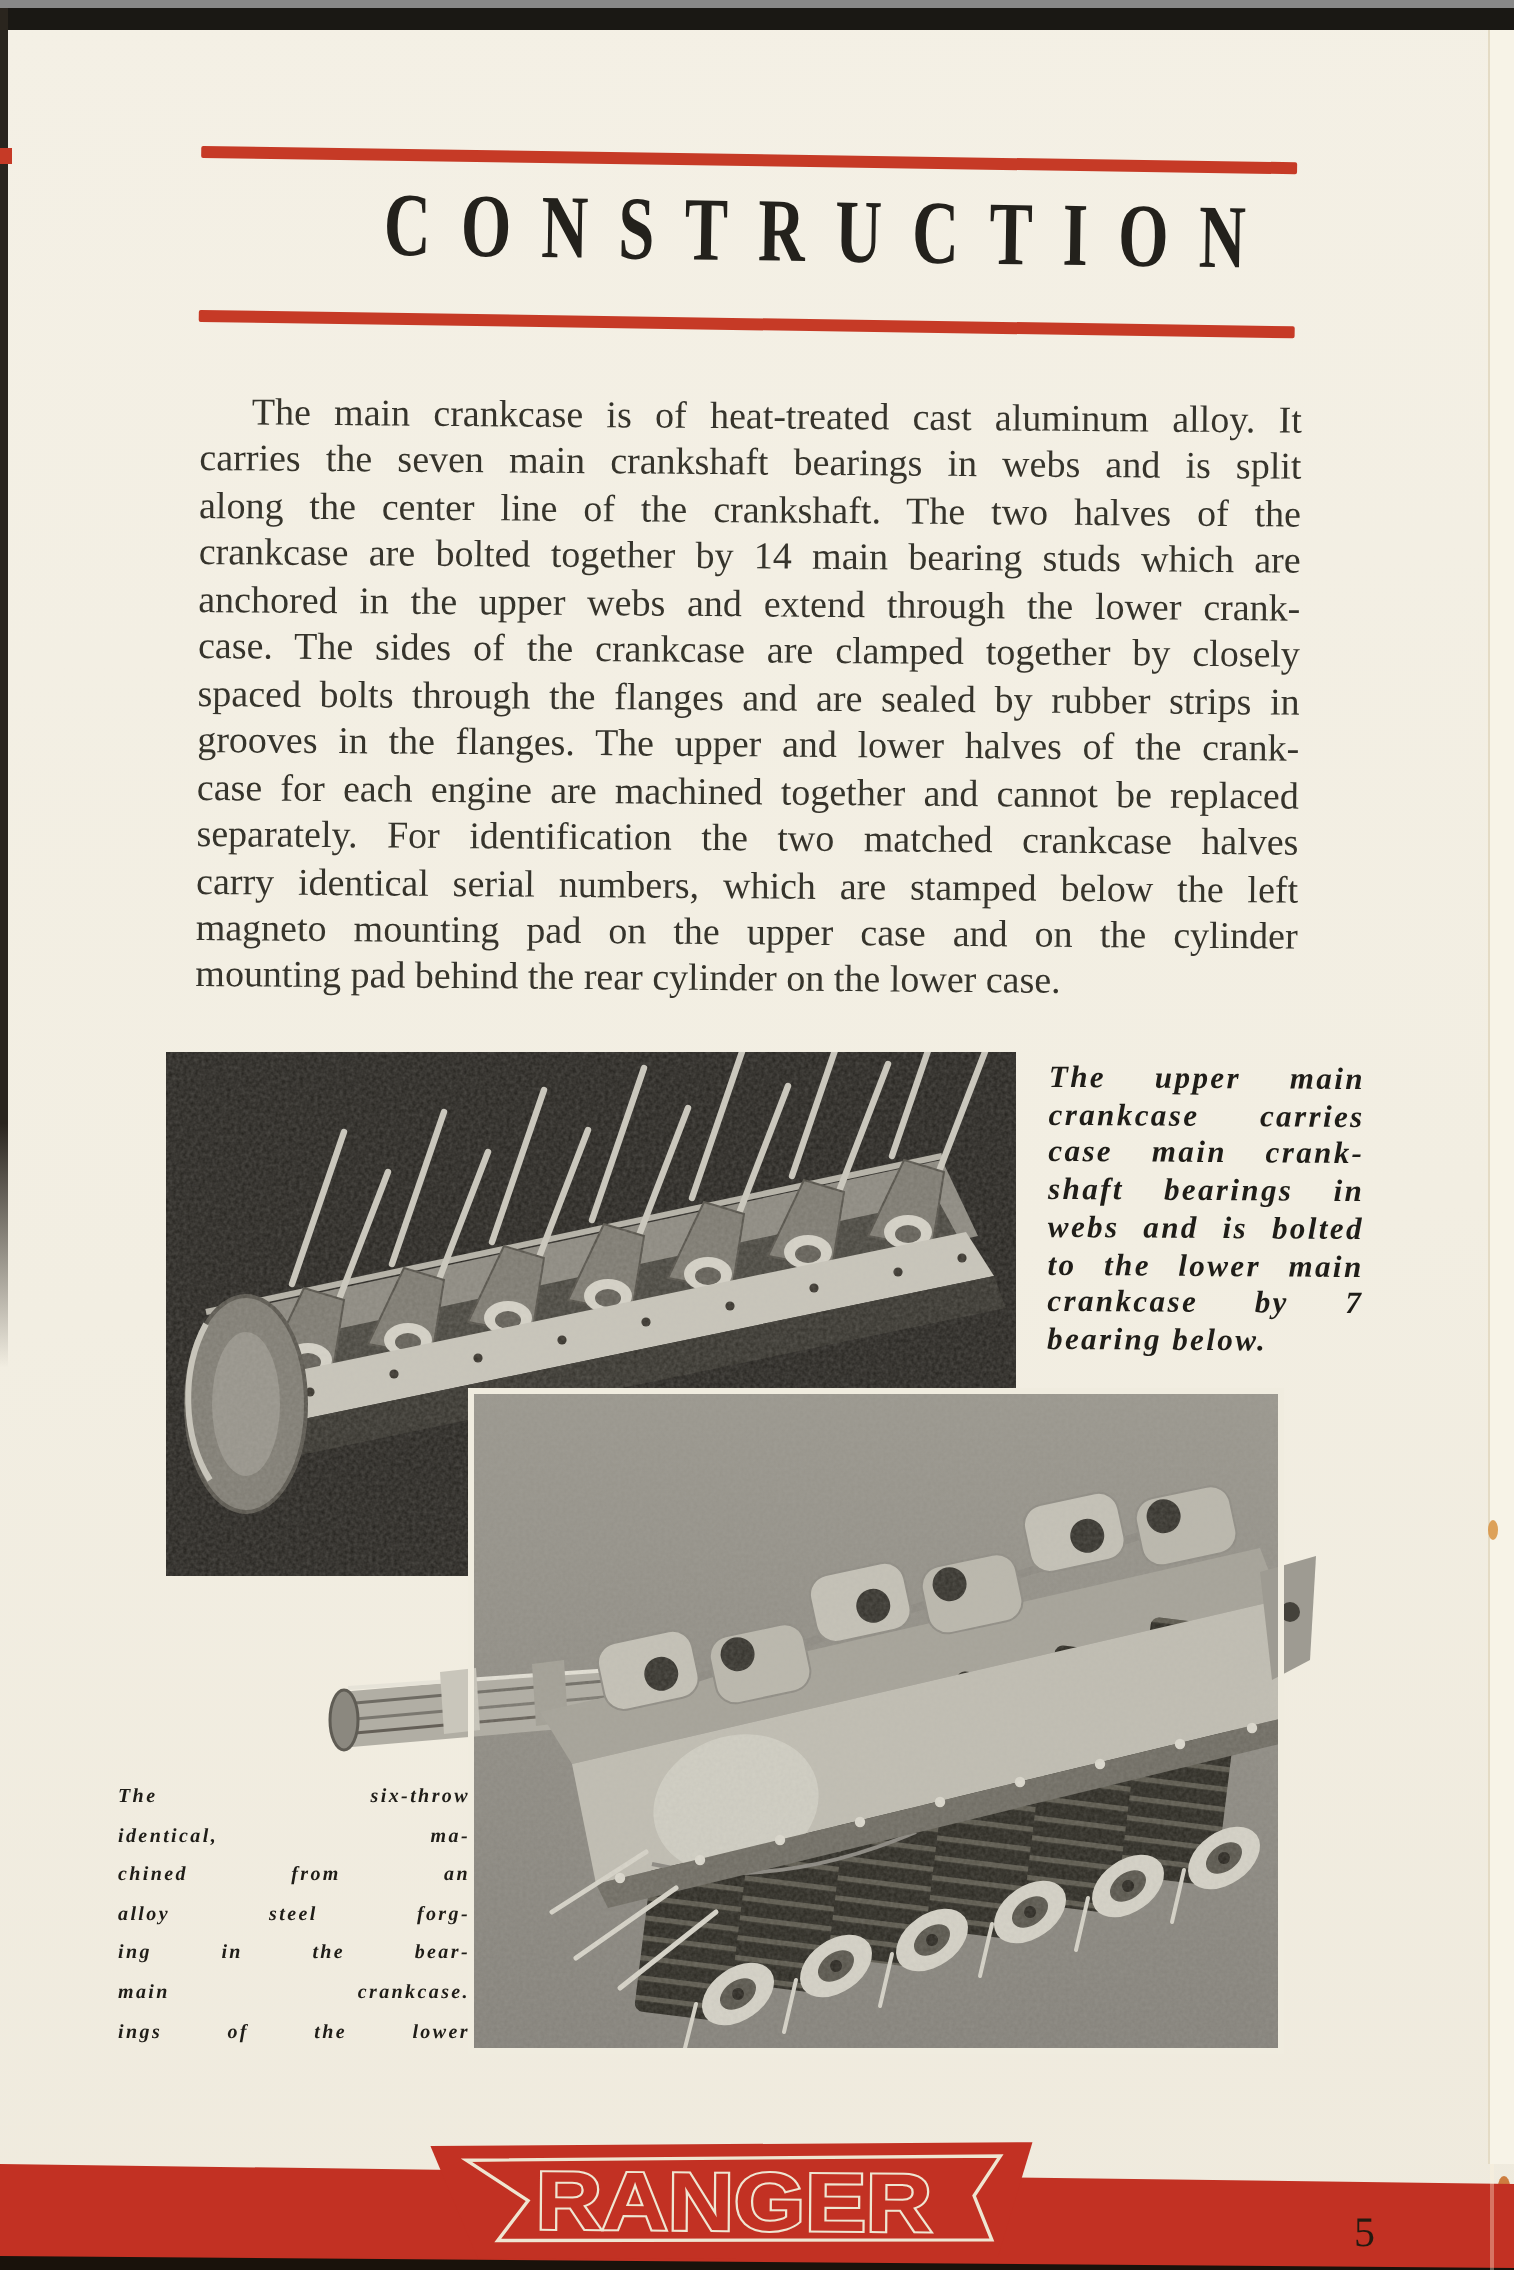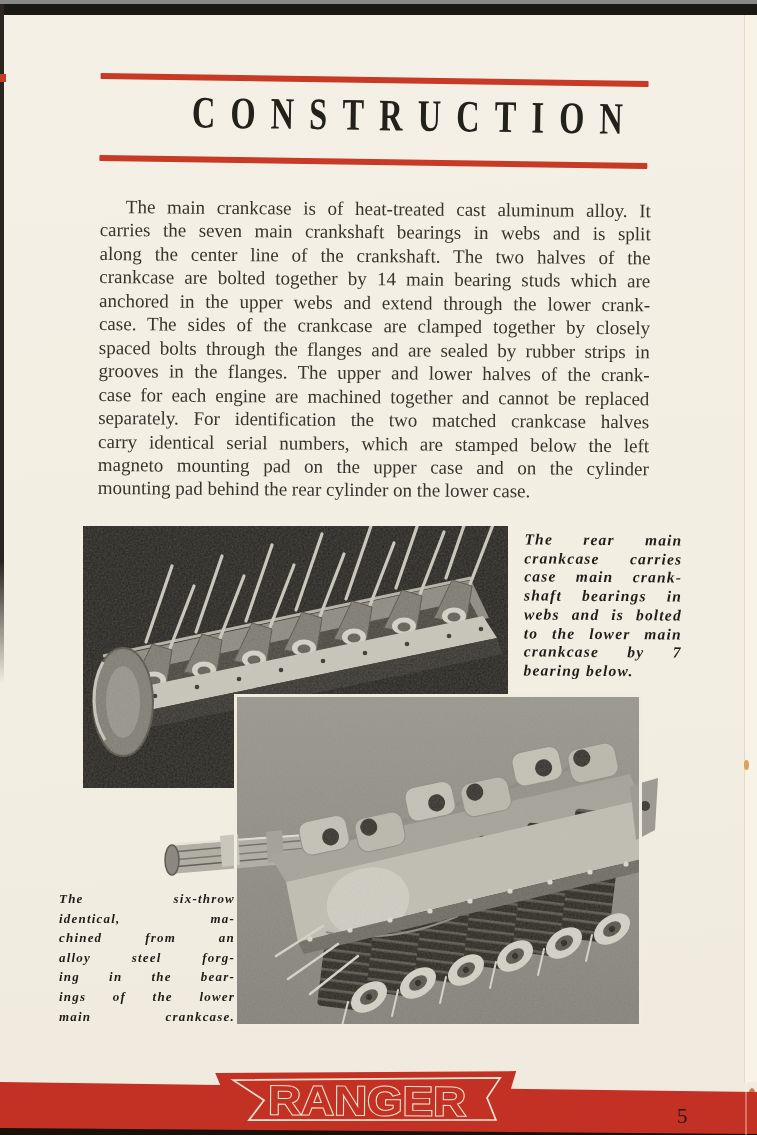--- a/index.html
+++ b/index.html
@@ -34,21 +34,21 @@
   .body-text .tline { text-align:justify; text-align-last:justify; }
   .body-text .tline:first-child { text-indent:26px; }
   .body-text .tline:last-child { text-align-last:left; }
 
   .caption { font-weight:bold; font-style:italic; color:#1f1d18; letter-spacing:1.2px; }
   .caption .tline { text-align:justify; text-align-last:justify; }
   .caption-right { position:absolute; left:524px; top:527px; width:158px;
     font-size:15.5px; line-height:18.7px; transform:rotate(0.4deg); }
   .caption-right .tline:last-child { text-align-last:left; }
   .caption-left { position:absolute; left:59px; top:885px; width:176px;
-    font-size:13px; line-height:19.6px; }
+    font-size:10px; line-height:19.6px; }
 
   .photo1 { position:absolute; left:83px; top:522px; width:425px; height:262px; }
   .photo2 { position:absolute; left:158px; top:690px; width:502px; height:333px; }
   .banner { position:absolute; left:0; top:1060px; width:757px; height:75px; }
   .page-num { position:absolute; left:677px; top:1100px; font-size:21px; color:#241a10; }
   .band-edge-line { position:absolute; left:745px; top:1078px; width:2px; height:57px;
     background:rgba(255,244,220,0.35); }
 </style>
 </head>
 <body>
@@ -163,21 +163,21 @@
 
       <ellipse cx="40" cy="176" rx="30" ry="54" fill="#7e7b72" stroke="#55524a" stroke-width="2"></ellipse>
       <ellipse cx="40" cy="176" rx="17" ry="36" fill="#96938a"></ellipse>
       <path d="M20,136 A 38 58 0 0 0 22,214" stroke="#c9c6bb" stroke-width="3" fill="none"></path>
 
       <rect x="0" y="0" width="425" height="262" filter="url(#grain1)" opacity="0.3"></rect>
     </g>
   </svg>
 
   <div class="caption caption-right">
-      <div class="tline">The rear main</div>
+      <div class="tline">The upper main</div>
       <div class="tline">crankcase carries</div>
       <div class="tline">case main crank-</div>
       <div class="tline">shaft bearings in</div>
       <div class="tline">webs and is bolted</div>
       <div class="tline">to the lower main</div>
       <div class="tline">crankcase by 7</div>
       <div class="tline">bearing below.</div>
     </div>
 
   <svg class="photo2" viewBox="0 0 502 333" role="img">
@@ -340,22 +340,22 @@
       <rect x="77.5" y="1.5" width="405" height="330" fill="none" stroke="#f0ecdf" stroke-width="3"></rect>
     </g>
   </svg>
 
   <div class="caption caption-left">
       <div class="tline">The six-throw</div>
       <div class="tline">identical, ma-</div>
       <div class="tline">chined from an</div>
       <div class="tline">alloy steel forg-</div>
       <div class="tline">ing in the bear-</div>
+      <div class="tline">main crankcase.</div>
       <div class="tline">ings of the lower</div>
-      <div class="tline">main crankcase.</div>
     </div>
 
   <svg class="banner" viewBox="0 0 757 75" role="img">
     <polygon points="0,18 757,28 757,75 0,75" fill="#c23123"></polygon>
     <g transform="rotate(0.4 360 40)">
       <polygon points="215,10 516,6 499,64 239,66" fill="#c23123"></polygon>
       <path d="M233,17 L500,13 L487,33 L496,55 L249,57 L264,37 Z" fill="none" stroke="#efe6d2" stroke-width="1.7" stroke-linejoin="miter"></path>
       <text x="268" y="51" textLength="198" lengthAdjust="spacingAndGlyphs" font-family="Liberation Sans, sans-serif" font-weight="bold" font-size="41" fill="#c23123" stroke="#efe6d2" stroke-width="2" paint-order="stroke">RANGER</text>
     </g>
     <polygon points="0,64 757,70 757,75 0,75" fill="#19120b"></polygon>

